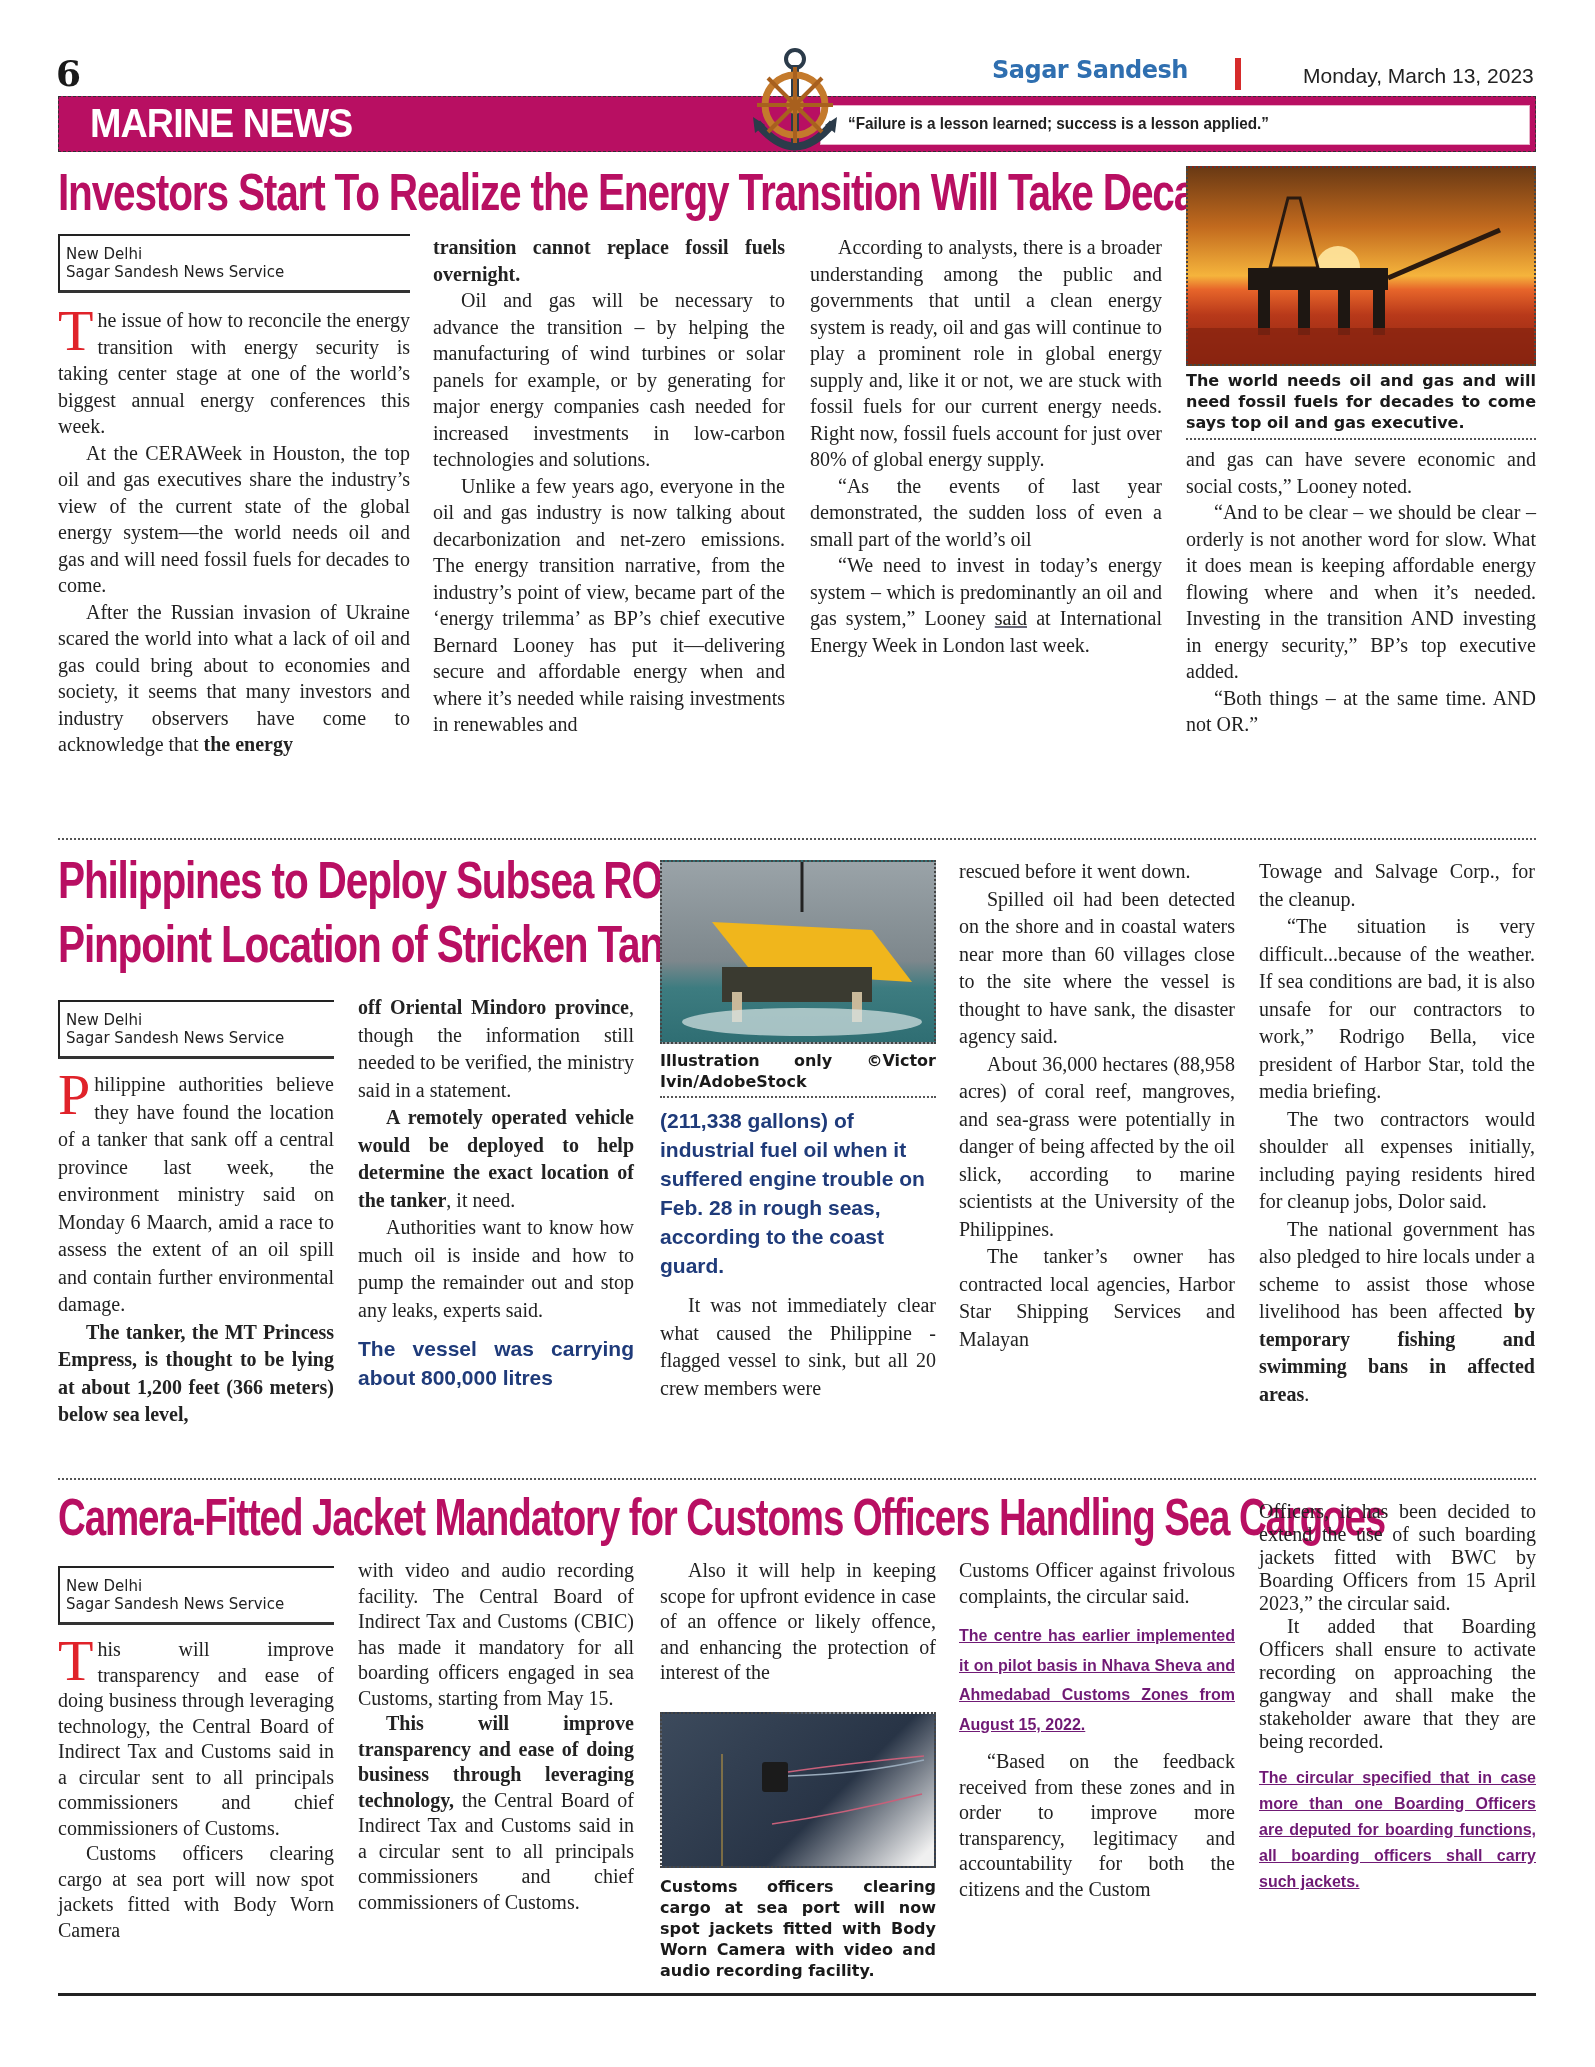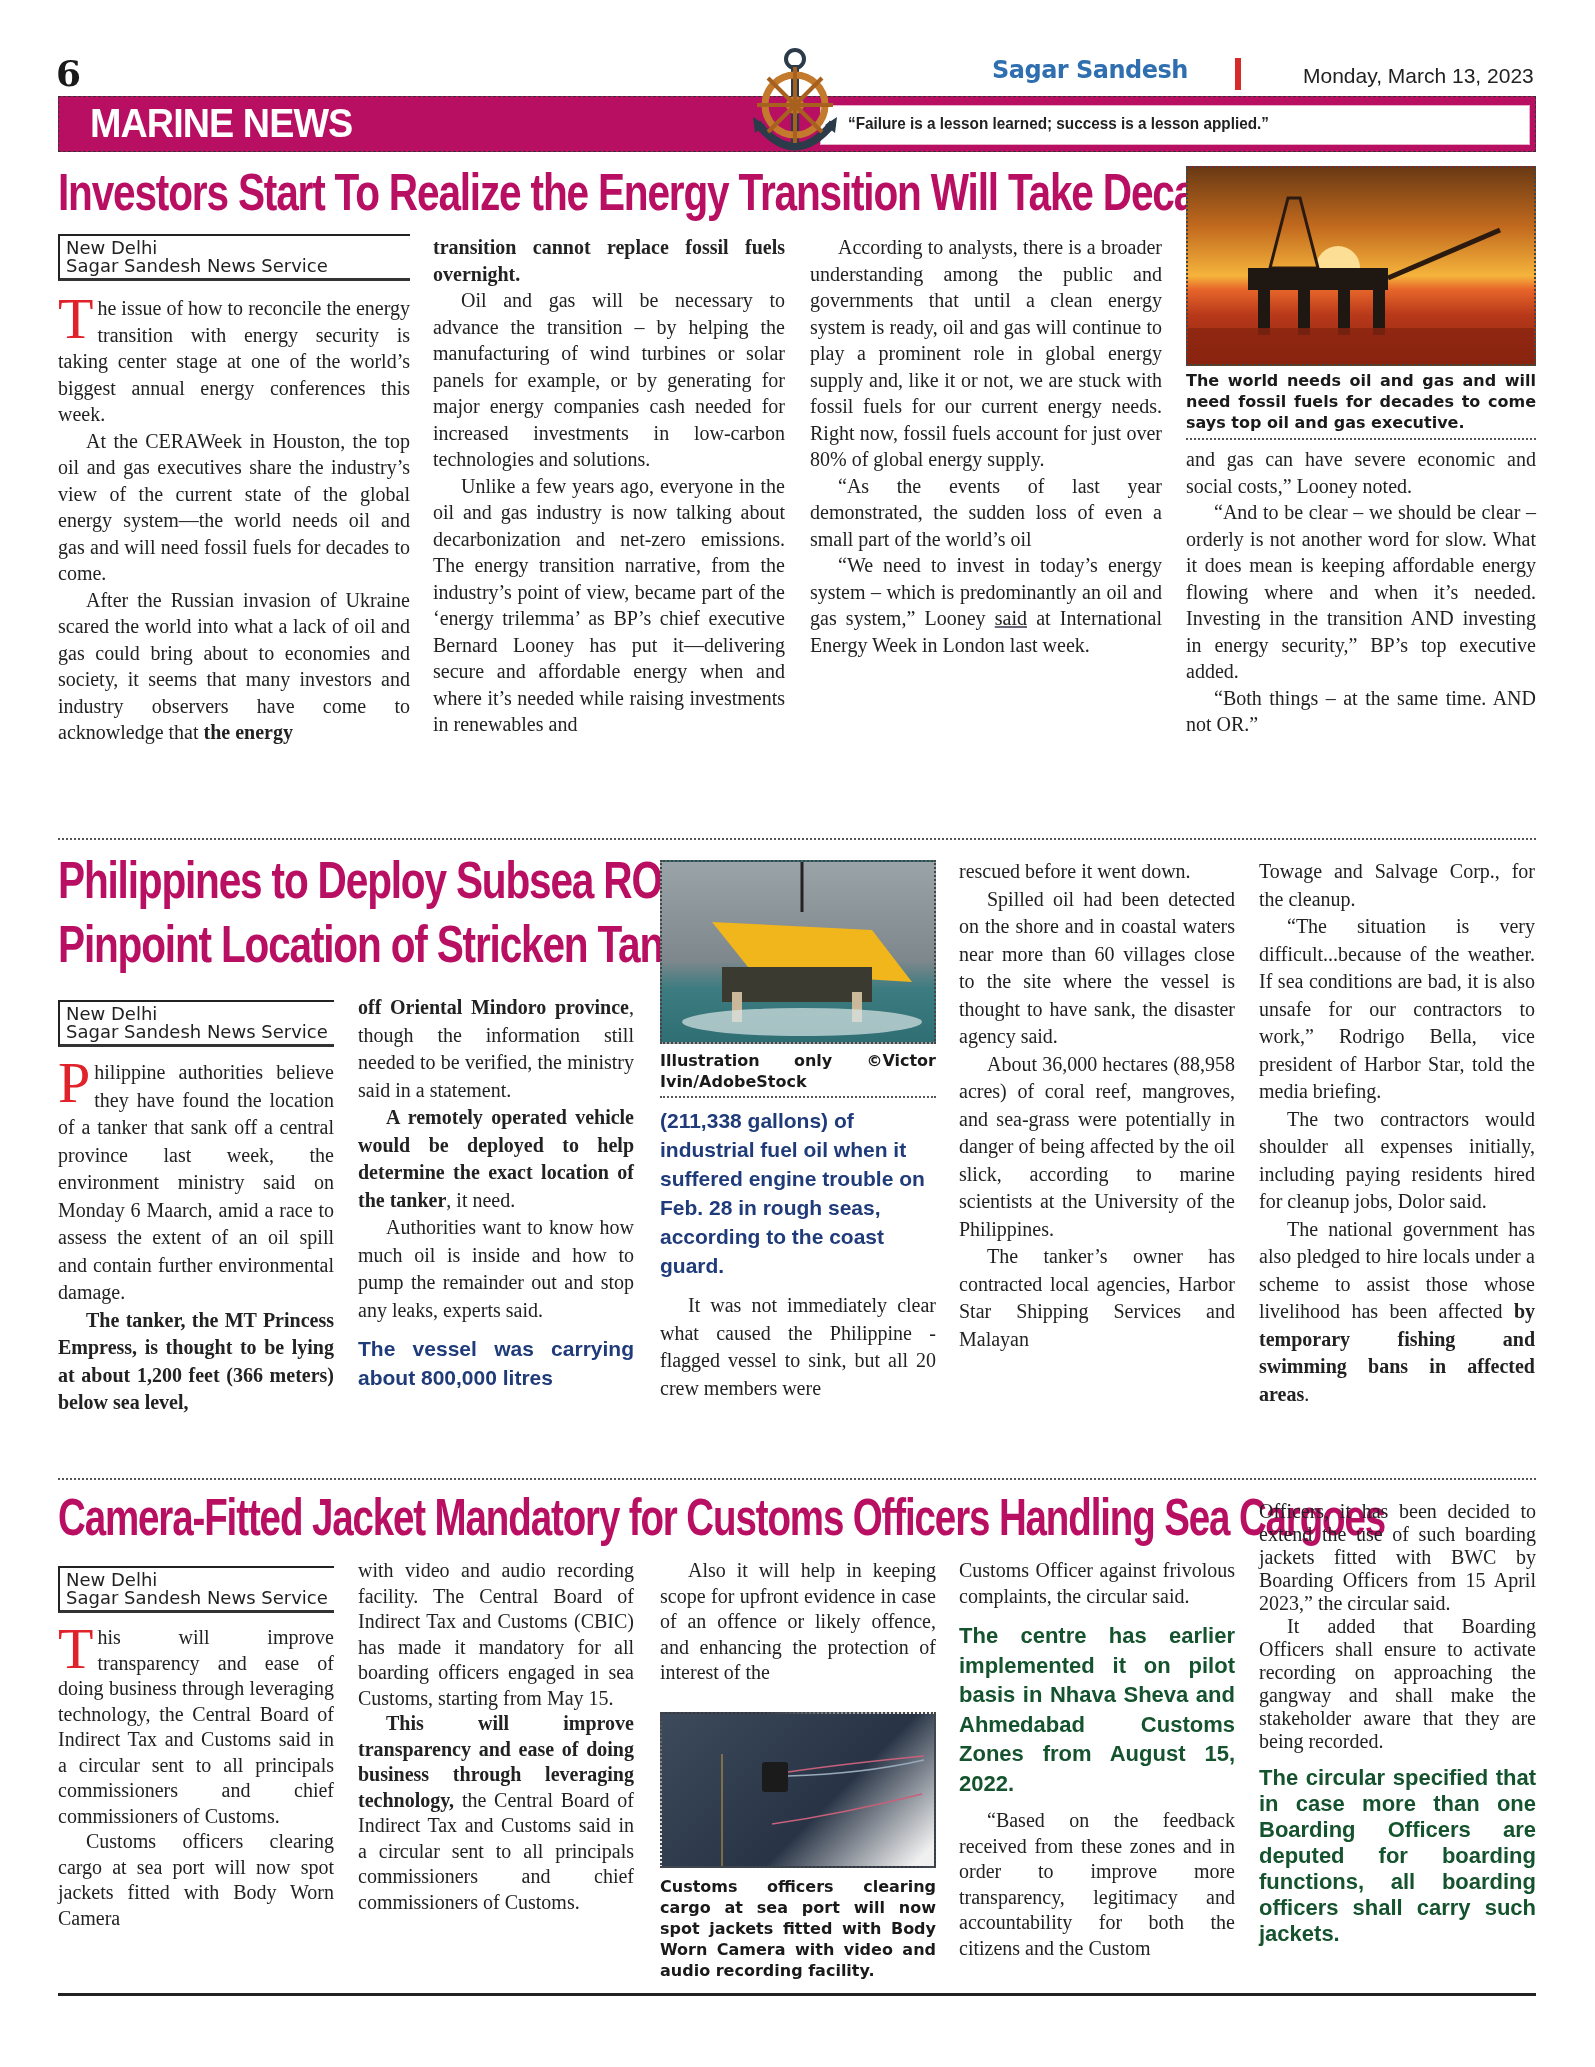--- a/index.html
+++ b/index.html
@@ -12,29 +12,29 @@
   .banner { left: 58px; top: 96px; width: 1478px; height: 56px; background: #b80f62; border: 1px dashed #333; }
   .banner-title { left: 90px; top: 100px; font-family: "Liberation Sans", sans-serif; font-weight: bold; font-size: 41px; color: #fff; letter-spacing: -1px; transform: scaleX(0.92); transform-origin: left; }
   .quote-box { left: 820px; top: 105px; width: 710px; height: 40px; background: #fff; border: 1px solid #e8b0c8; }
   .quote-text { left: 848px; top: 114px; font-family: "Liberation Sans", sans-serif; font-weight: bold; font-size: 17px; color: #222; transform: scaleX(0.9); transform-origin: left; }
   .logo { left: 745px; top: 45px; width: 100px; height: 120px; }
   .headline { font-family: "Liberation Sans", sans-serif; font-weight: bold; color: #b80f62; letter-spacing: -1.5px; transform: scaleX(0.78); transform-origin: left; white-space: nowrap; }
   .h1 { left: 58px; top: 162px; font-size: 52px; }
   .h2a { left: 58px; top: 850px; font-size: 52px; }
   .h2b { left: 58px; top: 914px; font-size: 52px; }
   .h3 { left: 58px; top: 1487px; font-size: 52px; transform: scaleX(0.74); }
-  .dateline-box { border-left: 2px solid #222; border-top: 2px solid #222; border-bottom: 3px solid #333; padding: 3px 6px; font-family: "DejaVu Sans", sans-serif; font-size: 18px; line-height: 18px; color: #222; }
+  .dateline-box { border-left: 2px solid #222; border-top: 2px solid #222; border-bottom: 3px solid #333; padding: 9px 6px; font-family: "DejaVu Sans", sans-serif; font-size: 15px; line-height: 18px; color: #222; }
   .col { font-size: 20px; line-height: 26.5px; text-align: justify; color: #222; }
   .col p { text-indent: 28px; }
   .col p.noindent { text-indent: 0; }
   .dropcap { float: left; font-size: 58px; line-height: 44px; color: #e0232a; padding-right: 4px; margin-top: 2px; font-family: "Liberation Serif", serif; }
   .b { font-weight: bold; }
   .u { text-decoration: underline; text-decoration-color: #667; }
   .pull-navy { font-family: "Liberation Sans", sans-serif; font-weight: bold; color: #1f3b7a; font-size: 21px; line-height: 29px; }
-  .pull-blue { font-family: "Liberation Sans", sans-serif; font-weight: bold; color: #14532d; font-size: 22px; line-height: 29.5px; text-align: justify; }
+  .pull-blue { font-family: "Liberation Sans", sans-serif; font-weight: bold; color: #701a75; font-size: 16px; line-height: 29.5px; text-align: justify; text-decoration: underline; }
   .caption { font-family: "DejaVu Sans", sans-serif; font-weight: bold; font-size: 16px; line-height: 21px; text-align: justify; color: #1a1a1a; }
   .photo { border: 2px dotted #444; overflow: hidden; }
   .dotted-rule { height: 0; border-top: 2px dotted #555; }
   .rule-bottom { left: 58px; top: 1993px; width: 1478px; height: 3px; background: #222; }
 </style>
 </head>
 <body>
 
 <div class="abs pagenum">6</div>
 <div class="abs brand">Sagar Sandesh</div>

